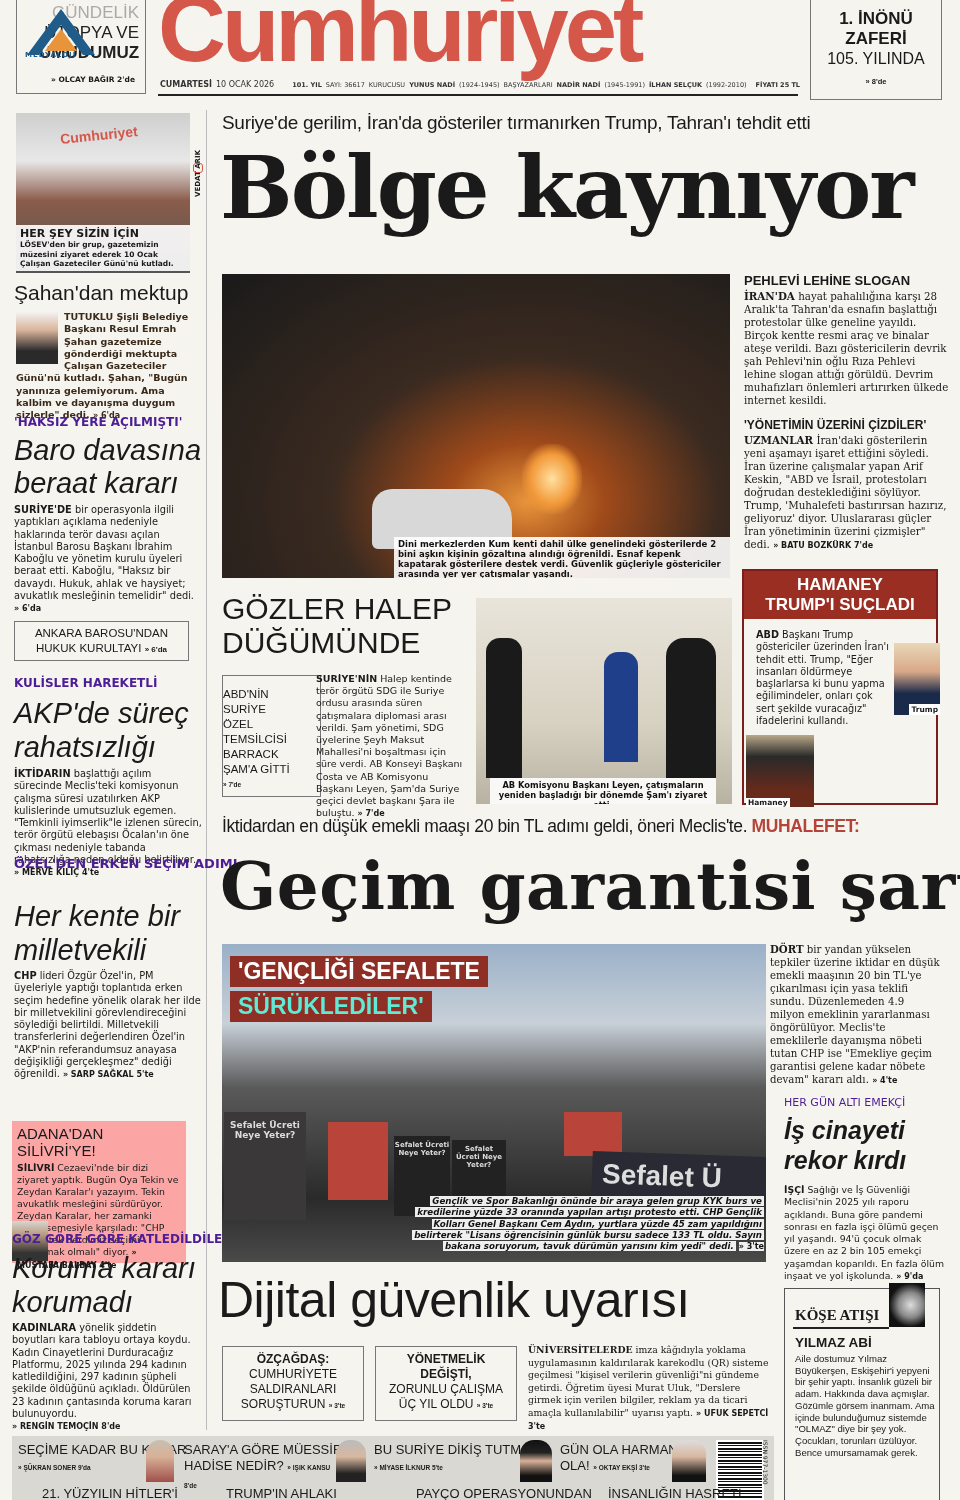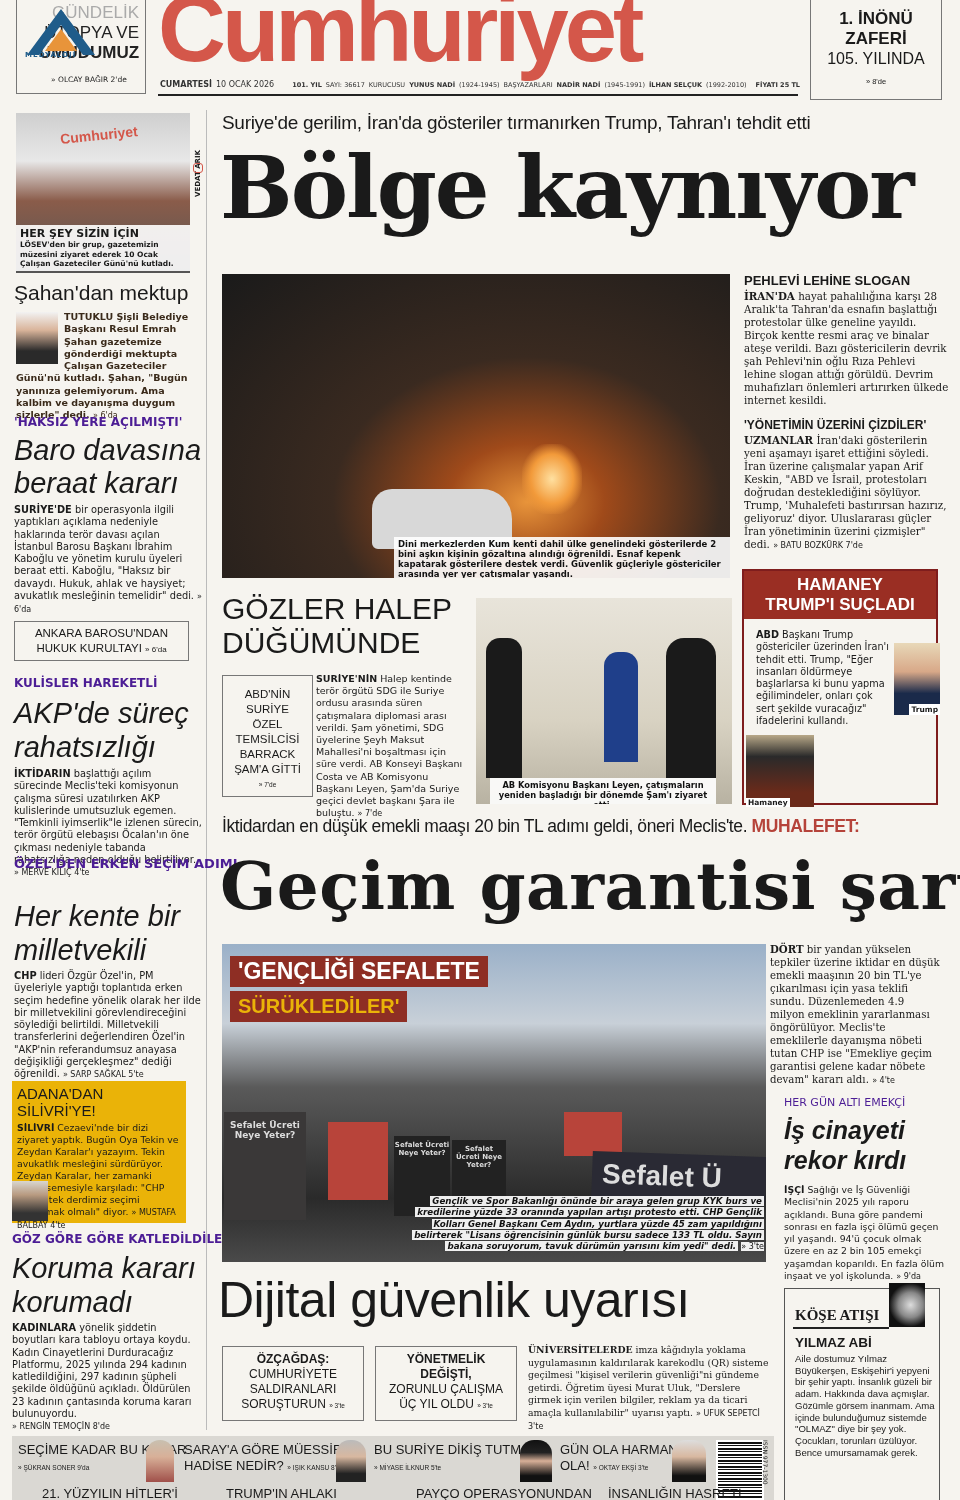--- a/index.html
+++ b/index.html
@@ -4,21 +4,21 @@
 <style>
 *{box-sizing:border-box;margin:0;padding:0}
 body{width:960px;height:1500px;background:#f6f4ef;font-family:"DejaVu Sans",sans-serif;color:#1a1a1a;position:relative;overflow:hidden}
 .abs{position:absolute}
 .serif{font-family:"DejaVu Serif",serif}
 .sans{font-family:"Liberation Sans",sans-serif}
 .red{color:#c0392b}
 .kicker{font-weight:bold;color:#4c1d95;font-size:13px}
 .bodytxt{font-size:10.5px;line-height:13.5px}
 .bodytxt b{font-weight:bold}
-.ref{font-size:8px;font-weight:normal}
+.ref{font-size:8px;font-weight:bold}
 .box{border:1px solid #777;background:#f6f4ef}
 .photo{background:#6b6b6b;overflow:hidden}
 .cap{background:rgba(255,255,255,0.9);font-size:9px;font-weight:bold;line-height:11px;padding:2px 4px;color:#111}
 .vline{position:absolute;width:1px;background:#bbb}
 </style>
 </head>
 <body>
 
 <div class="abs box" style="left:16px;top:-2px;width:130px;height:96px;">
   <div class="abs sans" style="left:22px;top:4px;font-size:17px;line-height:20px;color:#222;text-align:right;width:100px;">
@@ -103,21 +103,21 @@
 </div>
 
 <div class="abs kicker" style="left:14px;top:856px;font-size:13px">ÖZEL'DEN ERKEN SEÇİM ADIMI</div>
 <div class="abs" style="left:14px;top:899px;width:190px;font-size:29px;line-height:34px;font-style:italic;font-family:'Liberation Sans',sans-serif">Her kente bir milletvekili</div>
 <div class="abs bodytxt" style="left:14px;top:970px;width:188px;font-size:9.8px;line-height:12.3px">
   <b>CHP</b>
   <span>lideri Özgür Özel'in, PM üyeleriyle yaptığı toplantıda erken seçim hedefine yönelik olarak her ilde bir milletvekilini görevlendireceğini söylediği belirtildi. Milletvekili transferlerini değerlendiren Özel'in "AKP'nin referandumsuz anayasa değişikliği gerçekleşmez" dediği öğrenildi.</span>
   <span class="ref">» SARP SAĞKAL 5'te</span>
 </div>
 
-<div class="abs" style="left:12px;top:1081px;width:174px;height:142px;background:#eab308;padding:4px 5px">
+<div class="abs" style="left:12px;top:1121px;width:174px;height:142px;background:#fca5a5;padding:4px 5px">
   <div style="font-size:15px;font-family:'Liberation Sans',sans-serif;margin-bottom:3px">ADANA'DAN SİLİVRİ'YE!</div>
   <div class="abs photo" style="left:0;top:100px;width:36px;height:40px;background:linear-gradient(180deg,#d8d6d0 0%,#b89a80 35%,#333 80%)"></div>
   <div class="bodytxt" style="font-size:9.3px;line-height:12px">
     <b>SİLİVRİ</b>
     <span>Cezaevi'nde bir dizi ziyaret yaptık. Bugün Oya Tekin ve Zeydan Karalar'ı yazayım. Tekin avukatlık mesleğini sürdürüyor. Zeydan Karalar, her zamanki gülümsemesiyle karşıladı: "CHP olarak tek derdimiz seçimi kazanmak olmalı" diyor.</span>
     <span class="ref">» MUSTAFA BALBAY 4'te</span>
   </div>
 </div>
 
 <div class="abs kicker" style="left:12px;top:1232px;font-size:12px">GÖZ GÖRE GÖRE KATLEDİLDİLER</div>
@@ -148,21 +148,21 @@
     <b>UZMANLAR</b>
     <span>İran'daki gösterilerin yeni aşamayı işaret ettiğini söyledi. İran üzerine çalışmalar yapan Arif Keskin, "ABD ve İsrail, protestoları doğrudan desteklediğini söylüyor. Trump, 'Muhalefeti bastırırsan hazırız, geliyoruz' diyor. Uluslararası güçler İran yönetiminin üzerini çizmişler" dedi.</span>
     <span class="ref" style="font-family:'DejaVu Sans',sans-serif">» BATU BOZKÜRK 7'de</span>
   </div>
 </div>
 
 <div class="abs" style="left:222px;top:592px;font-size:30px;line-height:34px;font-family:'Liberation Sans',sans-serif">
   <div>GÖZLER HALEP</div>
   <div>DÜĞÜMÜNDE</div>
 </div>
-<div class="abs box" style="left:222px;top:675px;width:91px;height:122px;text-align:center;font-size:11.5px;line-height:15px;padding-top:11px;font-family:'Liberation Sans',sans-serif">
+<div class="abs box" style="left:222px;top:675px;width:99px;height:122px;text-align:left;font-size:11.5px;line-height:15px;padding-top:11px;font-family:'Liberation Sans',sans-serif">
   <div>ABD'NİN</div>
   <div>SURİYE</div>
   <div>ÖZEL</div>
   <div>TEMSİLCİSİ</div>
   <div>BARRACK</div>
   <div>ŞAM'A GİTTİ</div>
   <div class="ref" style="font-size:6.5px">» 7'de</div>
 </div>
 <div class="abs bodytxt" style="left:316px;top:673px;width:150px;font-size:9.5px;line-height:12.2px">
   <b>SURİYE'NİN</b>
@@ -196,21 +196,21 @@
 <div class="abs" style="left:222px;top:816px;width:740px;font-size:17.5px;font-family:'Liberation Sans',sans-serif;white-space:nowrap;letter-spacing:-0.4px">
   <span>İktidardan en düşük emekli maaşı 20 bin TL adımı geldi, öneri Meclis'te.</span>
   <b class="red" style="color:#b5433a">MUHALEFET:</b>
 </div>
 <div class="abs serif" style="left:220px;top:838px;font-size:66px;font-weight:bold;letter-spacing:0.5px;line-height:96px;white-space:nowrap">Geçim garantisi şart</div>
 
 <div class="abs photo" style="left:222px;top:944px;width:544px;height:318px;background:linear-gradient(180deg,#9ab0c8 0%,#c8d0d8 25%,#5a5a5a 45%,#2a2a2a 80%,#4a4a4a 100%)">
   <div class="abs" style="left:8px;top:12px;background:#8e2e24;color:#fff;font-weight:bold;font-size:23px;line-height:27px;padding:2px 8px;font-family:'Liberation Sans',sans-serif">
     <div>'GENÇLİĞİ SEFALETE</div>
   </div>
-  <div class="abs" style="left:8px;top:47px;background:#8e2e24;color:#eab308;font-weight:bold;font-size:20px;line-height:27px;padding:2px 8px;font-family:'Liberation Sans',sans-serif">
+  <div class="abs" style="left:8px;top:47px;background:#8e2e24;color:#5eead4;font-weight:bold;font-size:23px;line-height:27px;padding:2px 8px;font-family:'Liberation Sans',sans-serif">
     <div>SÜRÜKLEDİLER'</div>
   </div>
   <div class="abs" style="left:2px;top:168px;width:82px;height:108px;background:#3a3838;color:#ddd;font-size:9px;font-weight:bold;text-align:center;padding-top:8px">Sefalet Ücreti Neye Yeter?</div>
   <div class="abs" style="left:106px;top:178px;width:60px;height:78px;background:#b8443a"></div>
   <div class="abs" style="left:172px;top:192px;width:56px;height:80px;background:#222;color:#ddd;font-size:7px;font-weight:bold;text-align:center;padding-top:5px">Sefalet Ücreti Neye Yeter?</div>
   <div class="abs" style="left:230px;top:196px;width:54px;height:80px;background:#222;color:#ddd;font-size:7px;font-weight:bold;text-align:center;padding-top:5px">Sefalet Ücreti Neye Yeter?</div>
   <div class="abs" style="left:342px;top:168px;width:58px;height:44px;background:#b8443a"></div>
   <div class="abs" style="left:370px;top:210px;width:174px;height:46px;background:#2a2a34;color:#ddd;font-weight:bold;font-size:28px;padding-left:10px;line-height:46px;font-family:'Liberation Sans',sans-serif;transform:rotate(2deg)">Sefalet Ü</div>
   <div class="abs" style="left:180px;top:252px;width:362px;text-align:right;font-size:8.7px;line-height:11.3px;font-style:italic;font-weight:bold;color:#111">
     <span style="background:rgba(255,255,255,0.92);box-decoration-break:clone;-webkit-box-decoration-break:clone;padding:0 2px">Gençlik ve Spor Bakanlığı önünde bir araya gelen grup KYK burs ve kredilerine yüzde 33 oranında yapılan artışı protesto etti. CHP Gençlik Kolları Genel Başkanı Cem Aydın, yurtlara yüzde 45 zam yapıldığını belirterek "Lisans öğrencisinin günlük bursu sadece 133 TL oldu. Sayın bakana soruyorum, tavuk dürümün yarısını kim yedi" dedi.</span>

